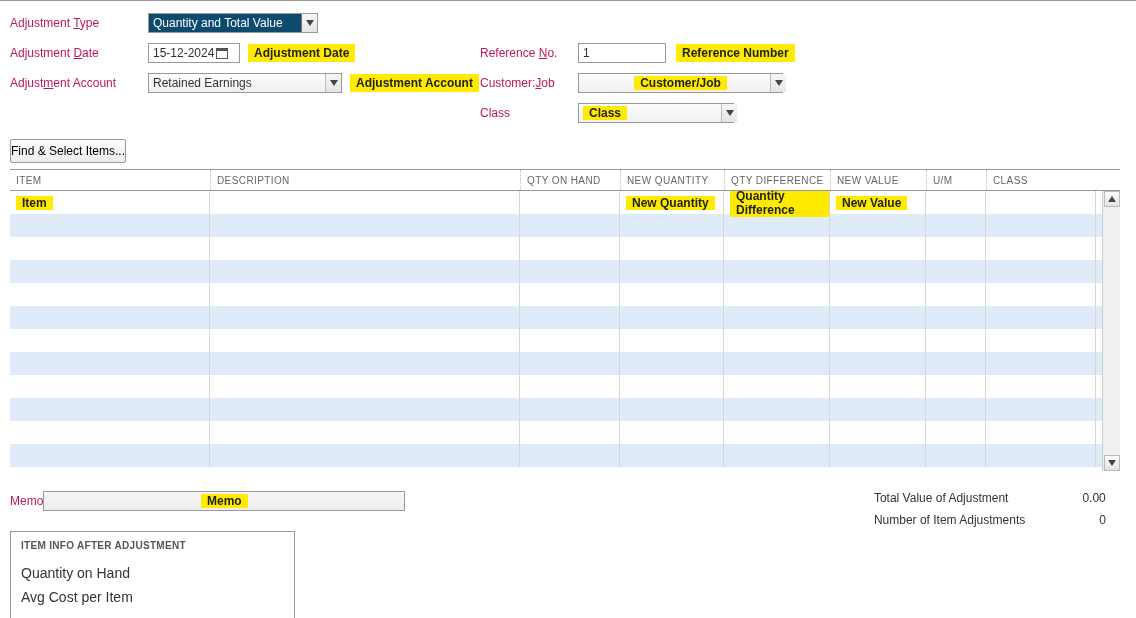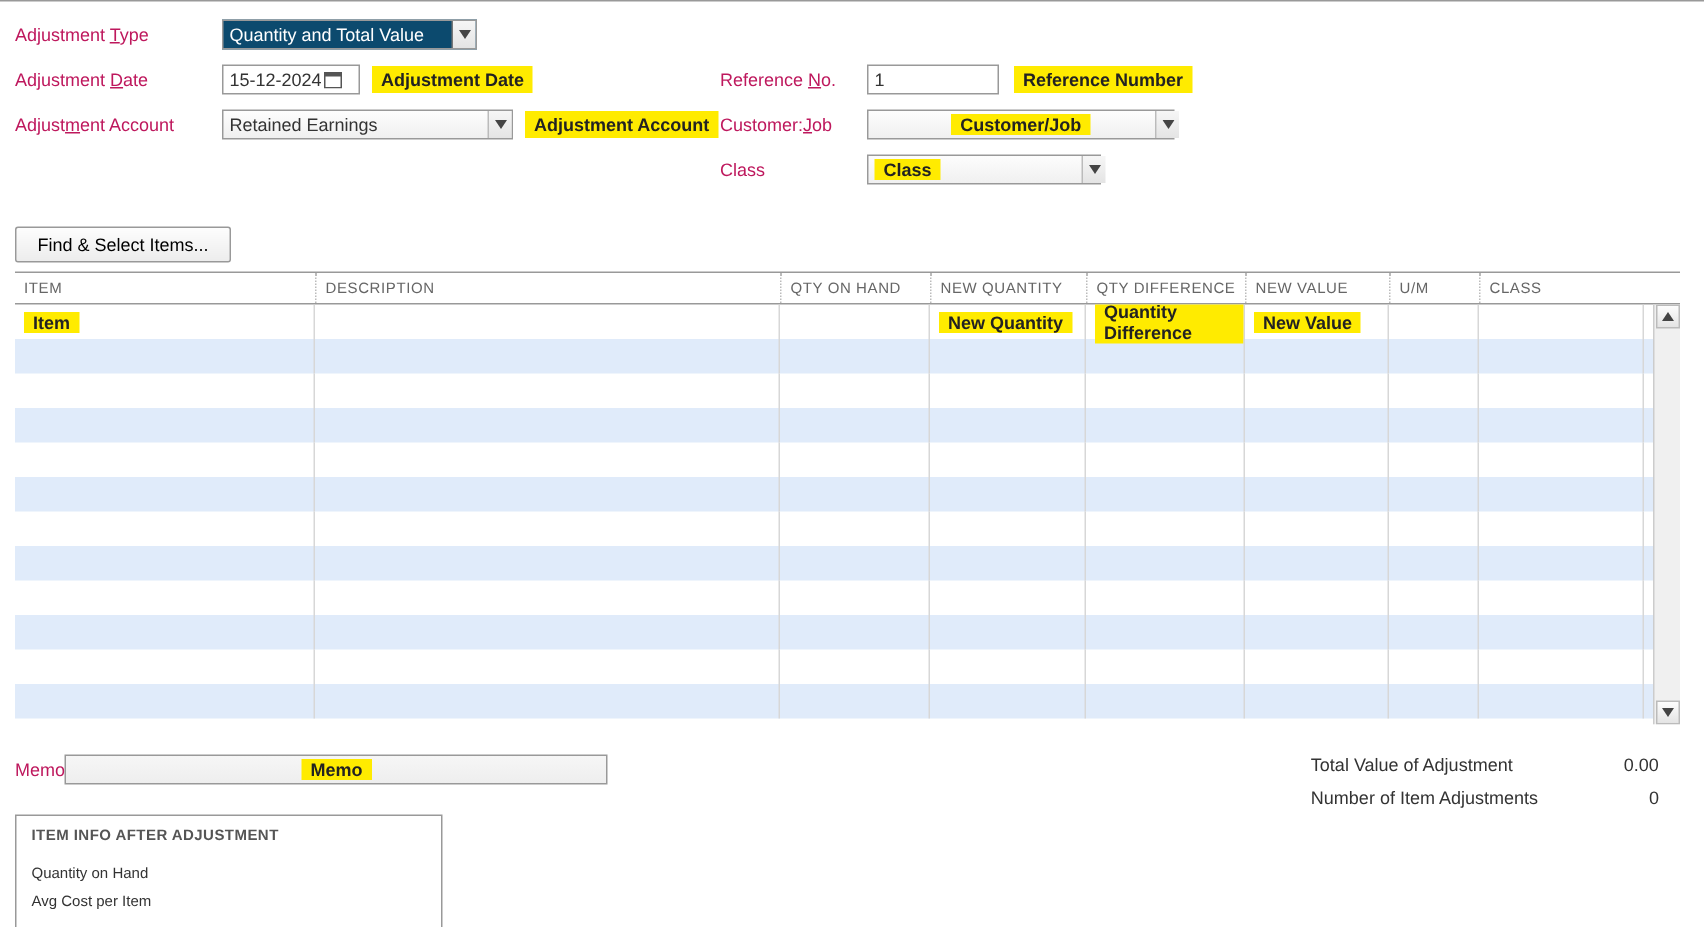--- a/index.html
+++ b/index.html
@@ -84,25 +84,25 @@
   .two-col {
     display: flex;
     align-items: flex-end;
     margin-bottom: 10px;
   }
   .two-col .left { display:flex; align-items:center; gap:8px; width: 470px;}
   .two-col .right { display:flex; align-items:center; gap:10px;}
   .find-btn {
     border: 1px solid #999;
     background: linear-gradient(#fdfdfd,#ececec);
-    padding: 4px 14px;
+    padding: 4px 0;
     font-size: 12px;
     cursor: pointer;
     border-radius: 2px;
-    margin-top: 18px;
+    margin-top: 6px;
     margin-bottom: 6px;
   }
   
   .grid-wrap {
     position: relative;
     width: 1110px;
   }
   .grid-header {
     display: flex;
     border-top: 1px solid #999;
@@ -197,21 +197,21 @@
     width: 285px;
     padding: 8px 10px;
   }
   .item-info .hdr {
     font-size: 10px;
     font-weight: bold;
     color: #555;
     letter-spacing: 0.3px;
     margin-bottom: 14px;
   }
-  .item-info .line { font-size:10px; margin-bottom: 8px;}
+  .item-info .line { font-size:14px; margin-bottom: 8px;}
   svg.tri { width:8px; height:6px; }
   .bottom-area { position: relative; }
 </style>
 </head>
 <body>
 
 <div class="container">
 
   
   <div class="form-row">

